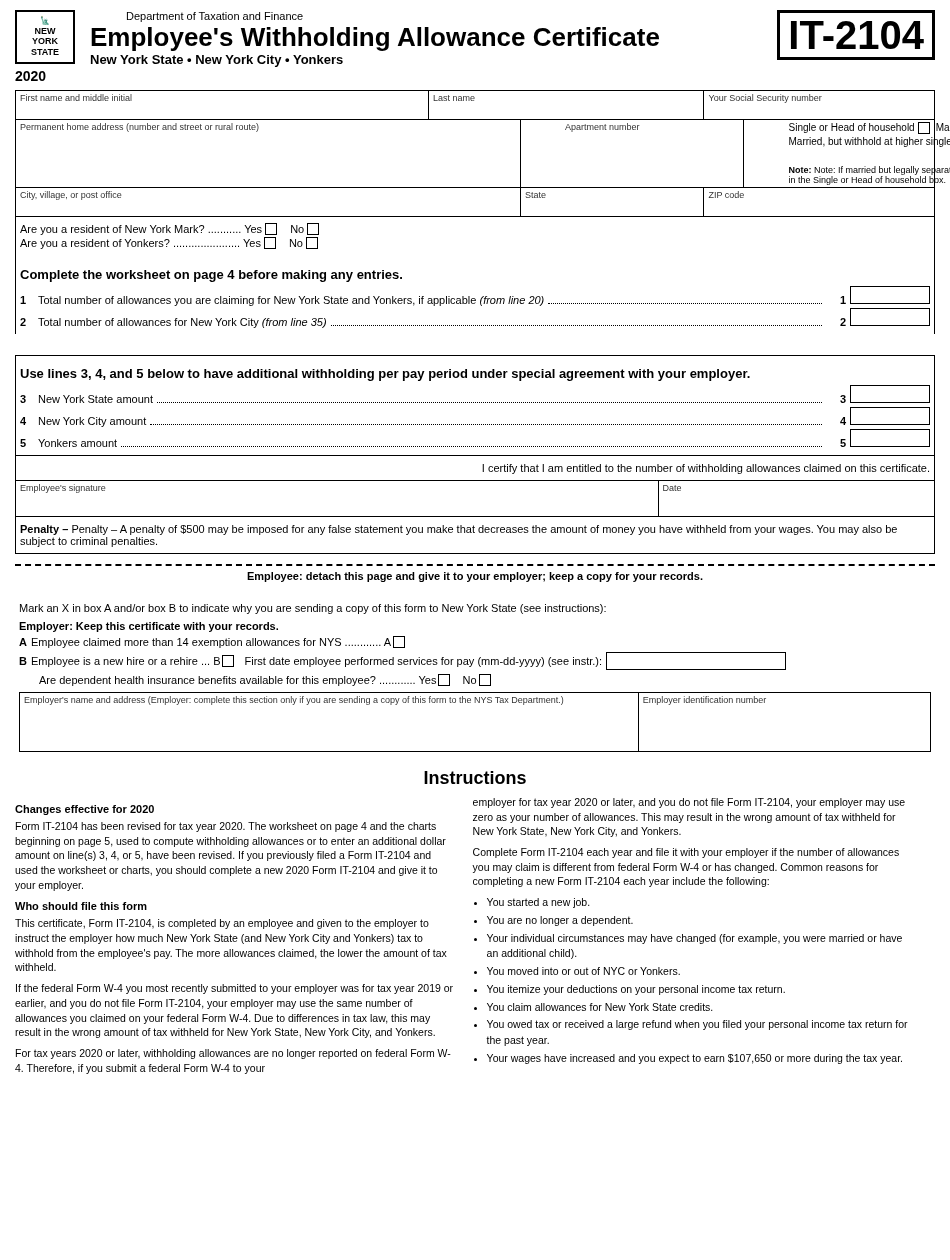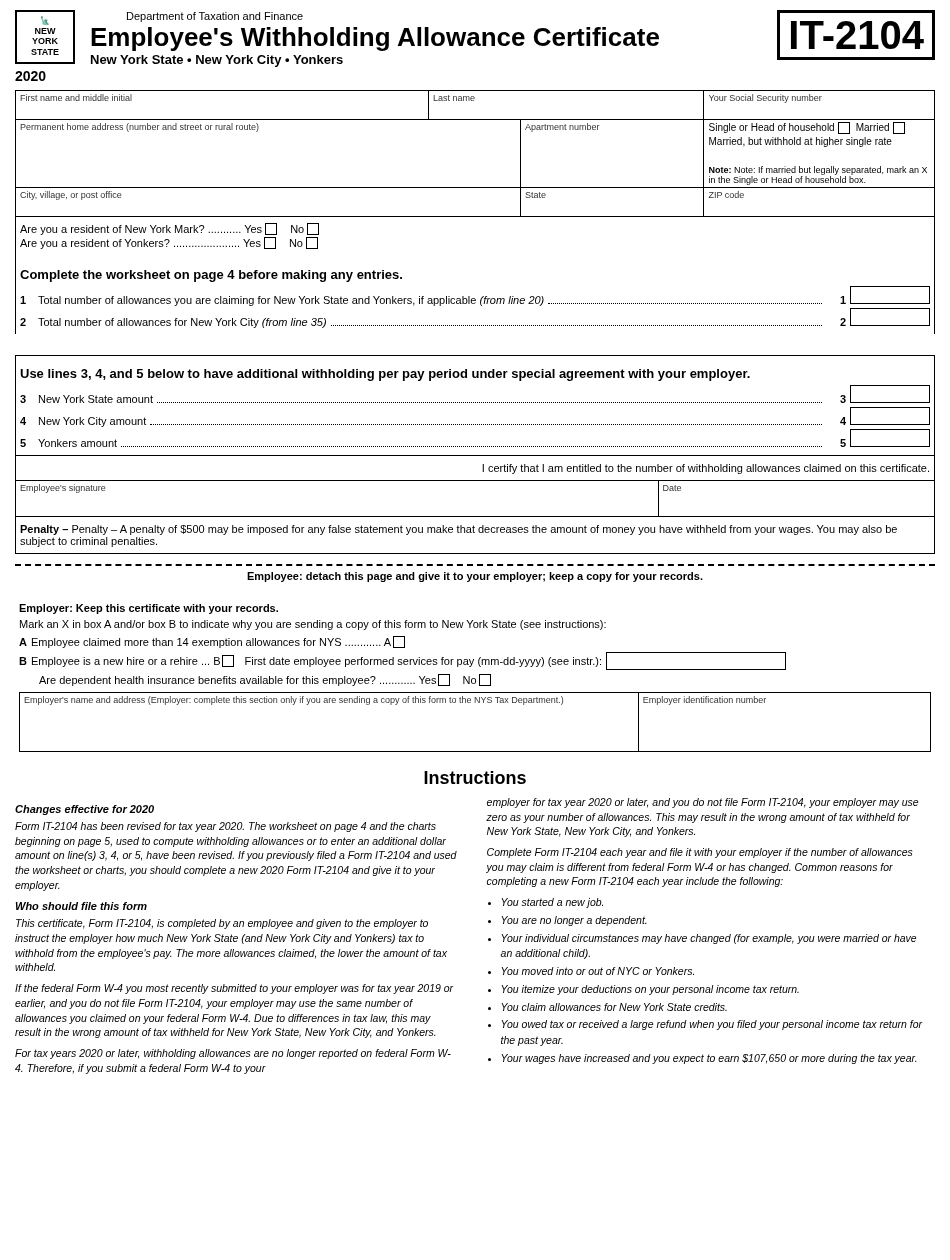--- a/index.html
+++ b/index.html
@@ -19,21 +19,21 @@
     .form-number { font-size: 40px; font-weight: bold; border: 3px solid #000; padding: 2px 8px; line-height: 1; }
     
     
     .top-fields { display: flex; border: 1px solid #000; border-bottom: none; }
     .field-name { flex: 0 0 45%; border-right: 1px solid #000; padding: 2px 4px; min-height: 28px; }
     .field-lastname { flex: 0 0 30%; border-right: 1px solid #000; padding: 2px 4px; min-height: 28px; }
     .field-ssn { flex: 0 0 25%; padding: 2px 4px; min-height: 28px; }
     .field-label { font-size: 9px; color: #333; }
     
     
-    .addr-fields { display: flex; border: 1px solid #000; border-bottom: none; }
+    .addr-fields { display: flex; border: 1px solid #000; border-bottom: none; gap: 40px; }
     .field-addr { flex: 0 0 55%; border-right: 1px solid #000; padding: 2px 4px; min-height: 28px; }
     .field-apt { flex: 0 0 20%; border-right: 1px solid #000; padding: 2px 4px; min-height: 28px; }
     .field-married { flex: 0 0 25%; padding: 2px 4px; min-height: 28px; font-size: 10px; }
     
     
     .city-fields { display: flex; border: 1px solid #000; }
     .field-city { flex: 0 0 55%; border-right: 1px solid #000; padding: 2px 4px; min-height: 28px; }
     .field-state { flex: 0 0 20%; border-right: 1px solid #000; padding: 2px 4px; min-height: 28px; }
     .field-zip { flex: 0 0 25%; padding: 2px 4px; min-height: 28px; }
     
@@ -63,21 +63,21 @@
     
     .employer-section { padding: 6px 4px; }
     
     
     .employer-table { display: flex; border: 1px solid #000; min-height: 60px; }
     .employer-name-field { flex: 0 0 68%; border-right: 1px solid #000; padding: 2px 4px; }
     .employer-ein-field { flex: 0 0 32%; padding: 2px 4px; }
     
     
     .instructions-title { text-align: center; font-size: 18px; font-weight: bold; margin: 10px 0 6px 0; }
-    .two-col { display: flex; gap: 30px; font-style: italic; }
+    .two-col { display: flex; gap: 16px; }
     .col-left { flex: 0 0 48%; }
     .col-right { flex: 0 0 48%; }
     .section-heading { font-weight: bold; font-size: 11px; margin: 8px 0 4px 0; }
     .body-text { font-size: 10.5px; line-height: 1.4; margin-bottom: 6px; }
     .bullet-list { margin-left: 14px; font-size: 10.5px; line-height: 1.5; }
     .bullet-list li { list-style: disc; margin-bottom: 2px; }
     .married-checkbox { width: 12px; height: 12px; border: 1px solid #000; display: inline-block; margin-left: 3px; }
     
     .employer-row { display: flex; align-items: center; margin: 4px 0; }
     .small-input-box { display: inline-block; border: 1px solid #000; height: 18px; width: 180px; vertical-align: middle; margin: 0 4px; }
@@ -240,24 +240,24 @@
 
   <div class="penalty-section">
     <span><strong>Penalty –</strong> <span style="display:inline;">Penalty – A penalty of $500 may be imposed for any false statement you make that decreases the amount of money you have withheld from your wages. You may also be subject to criminal penalties.</span></span>
   </div>
 
   <div class="detach-line">
     <span>Employee: detach this page and give it to your employer; keep a copy for your records.</span>
   </div>
 
   <div class="employer-section">
+    <div style="margin-bottom:6px;">Mark an X in box A and/or box B to indicate why you are sending a copy of this form to New York State (see instructions):</div>
     <div style="margin-bottom:4px;">
       <strong>Employer: Keep this certificate with your records.</strong>
     </div>
-    <div style="margin-bottom:6px;">Mark an X in box A and/or box B to indicate why you are sending a copy of this form to New York State (see instructions):</div>
 
     <div class="employer-row">
       <span style="font-weight:bold; margin-right:4px;">A</span>
       <span>Employee claimed more than 14 exemption allowances for NYS ............ A</span>
       <span class="yes-no-box"></span>
     </div>
 
     <div class="employer-row">
       <span style="font-weight:bold; margin-right:4px;">B</span>
       <span>Employee is a new hire or a rehire ... B</span>

